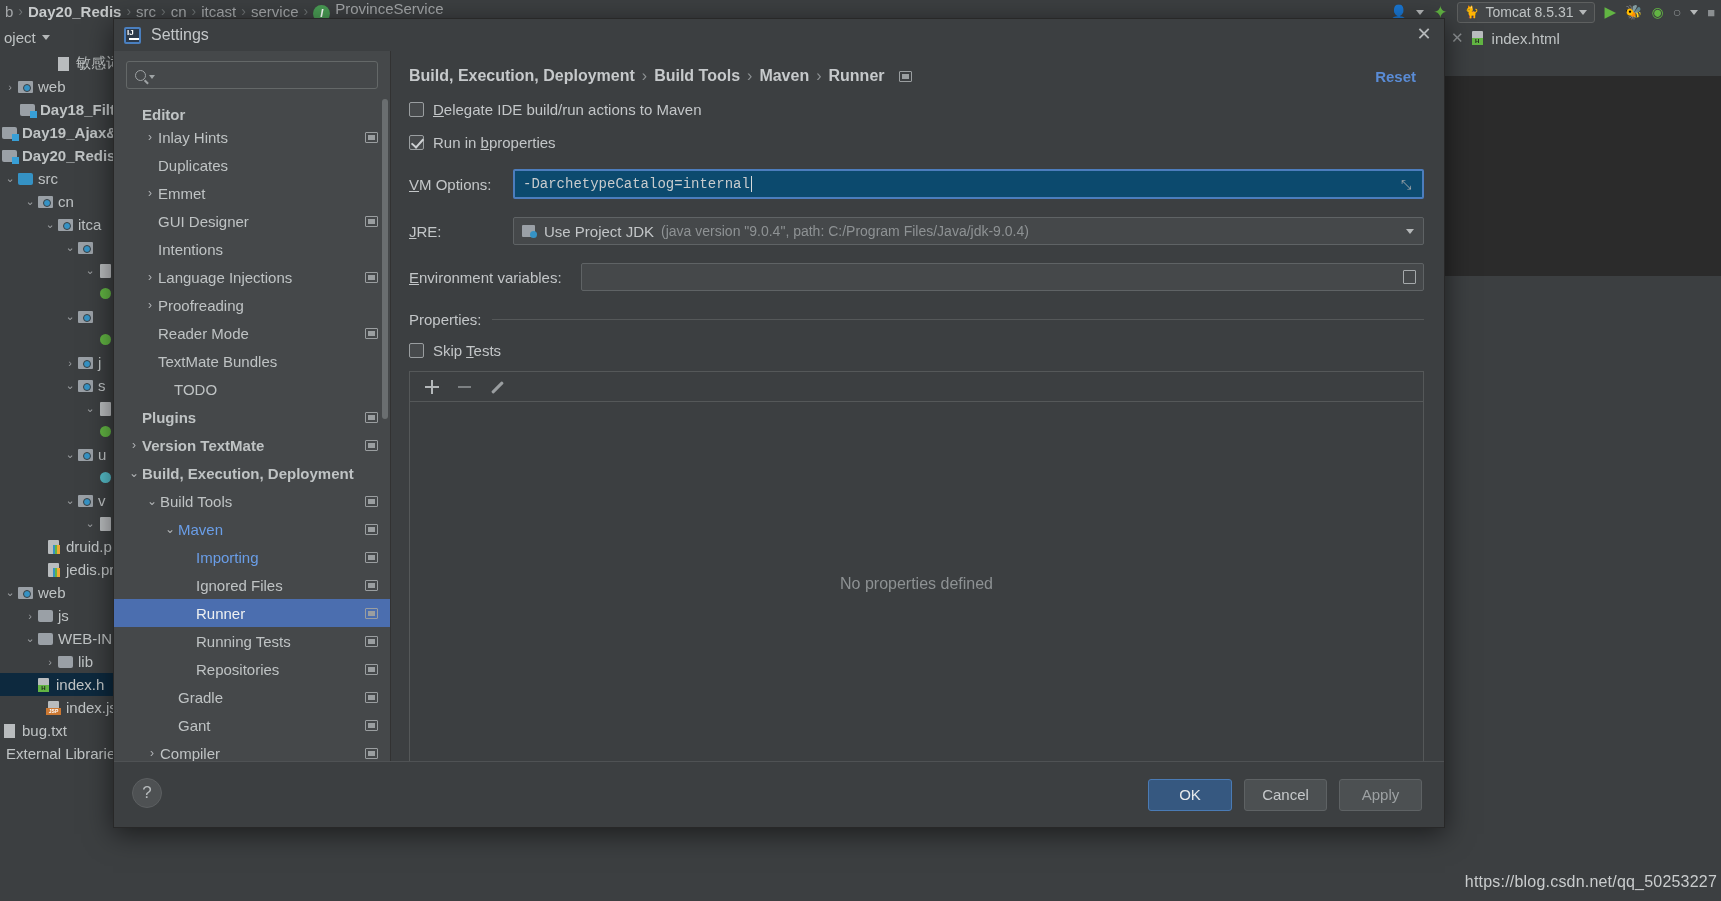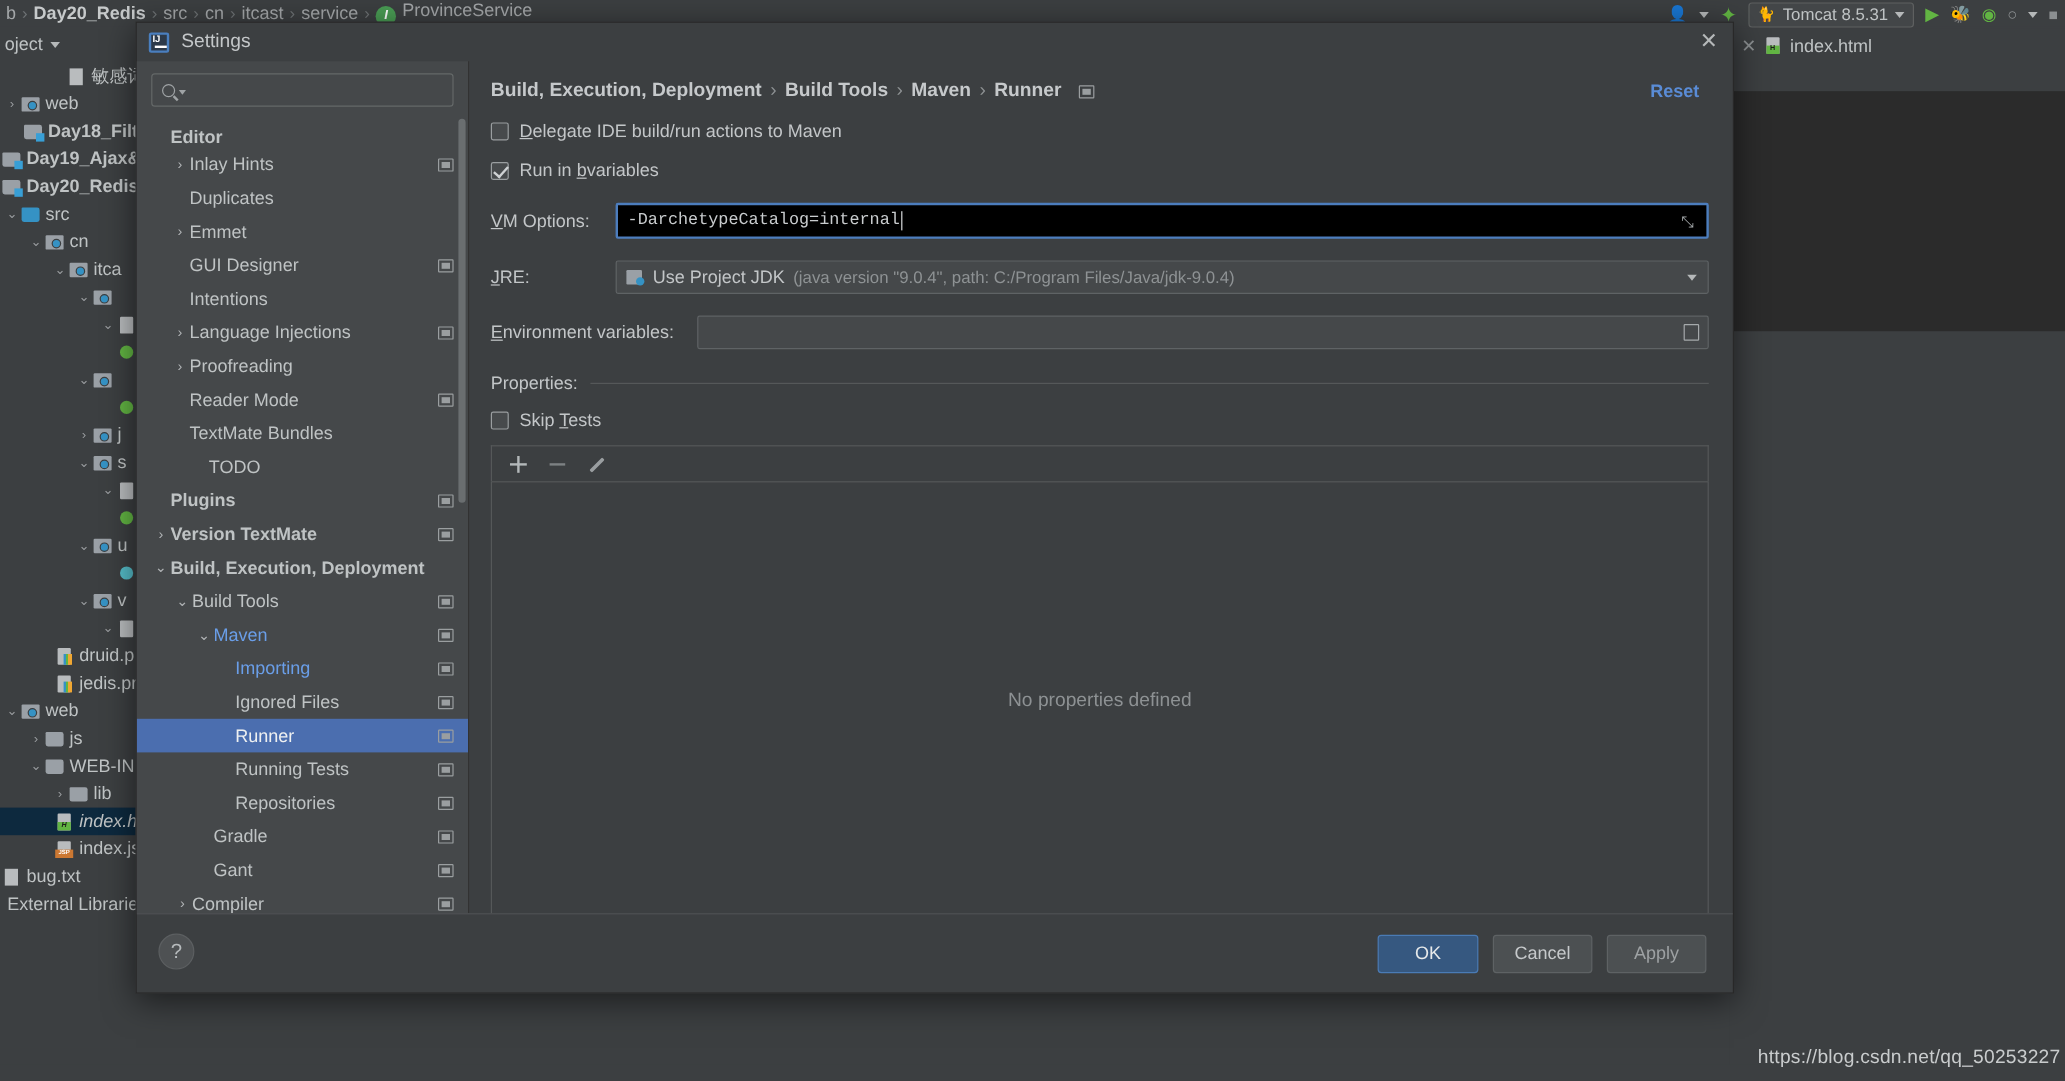--- a/index.html
+++ b/index.html
@@ -174,21 +174,21 @@
     content:""; position:absolute; left:4px; top:0px; width:5px; height:10px;
     border:solid #cfd2d4; border-width:0 2px 2px 0; transform: rotate(42deg);
   }
   .u { text-decoration: underline; }
 
   .field-row { display:flex; align-items:center; margin-top:18px; }
   .field-lbl { width: 104px; font-size:15px; color:#c3c6c8; flex:none; }
   .field-lbl.wide { width: 172px; }
 
   .vm-input {
-    flex:1; height: 30px; background:#000000; border: 2px solid #4c7dbd; border-radius:2px;
+    flex:1; height: 30px; background:#0c4a6e; border: 2px solid #4c7dbd; border-radius:2px;
     display:flex; align-items:center; padding: 0 8px; position:relative;
   }
   .vm-text { font-family: "Liberation Mono", monospace; font-size: 14px; color:#c9ccce; }
   .caret-bar { width:1px; height:16px; background:#d7dadb; margin-left:1px; }
   .expand-ic {
     position:absolute; right:7px; top:7px; width:14px; height:14px; color:#a5a9ab; font-size:13px; line-height:14px;
   }
 
   .jre-input {
     flex:1; height: 28px; background:#45484a; border:1px solid #5f6365; border-radius:2px;
@@ -406,21 +406,21 @@
     <div class="tr" style="padding-left:22px;">
         <span class="tw">⌄</span>
         <span class="ic folder"></span>
         <span class="tname">WEB-IN</span>
       </div>
     <div class="tr" style="padding-left:42px;">
         <span class="tw">›</span>
         <span class="ic folder"></span>
         <span class="tname">lib</span>
       </div>
-    <div class="tr sel" style="padding-left:46px;font-style:italic;">
+    <div class="tr sel" style="padding-left:36px;">
         <span class="ic file h"></span>
         <span class="tname">index.h</span>
       </div>
     <div class="tr" style="padding-left:46px;">
         <span class="ic file jsp"></span>
         <span class="tname">index.js</span>
       </div>
     <div class="tr" style="padding-left:2px;">
         <span class="ic txt"></span>
         <span class="tname">bug.txt</span>
@@ -575,21 +575,21 @@
         </div>
         <div class="reset-link">Reset</div>
 
         <div class="chk-row">
           <span class="cbox"></span>
           <span><span class="u">D</span><span>elegate IDE build/run actions to Maven</span></span>
         </div>
 
         <div class="chk-row">
           <span class="cbox on"></span>
-          <span><span>Run in </span><span class="u">b</span><span>variables</span></span>
+          <span><span>Run in </span><span class="u">b</span><span>properties</span></span>
         </div>
 
         <div class="field-row">
           <span class="field-lbl"><span class="u">V</span>M Options:</span>
           <span class="vm-input">
             <span class="vm-text">-DarchetypeCatalog=internal</span>
             <span class="caret-bar"></span>
             <span class="expand-ic">⤡</span>
           </span>
         </div>

